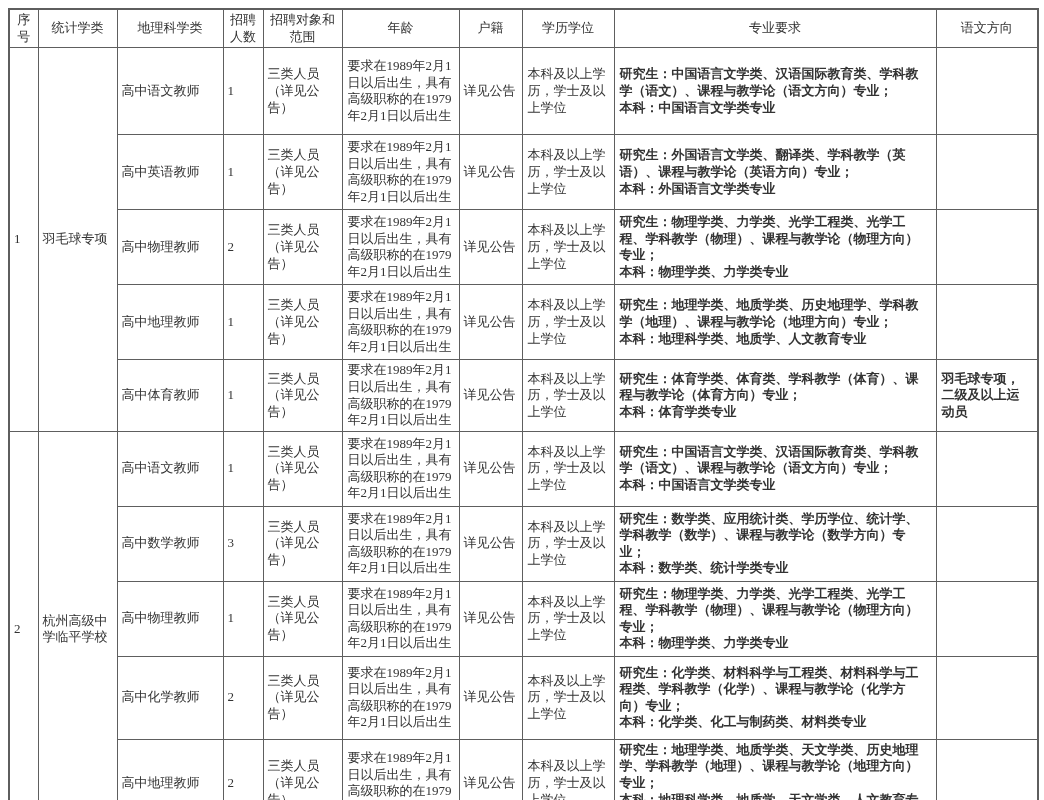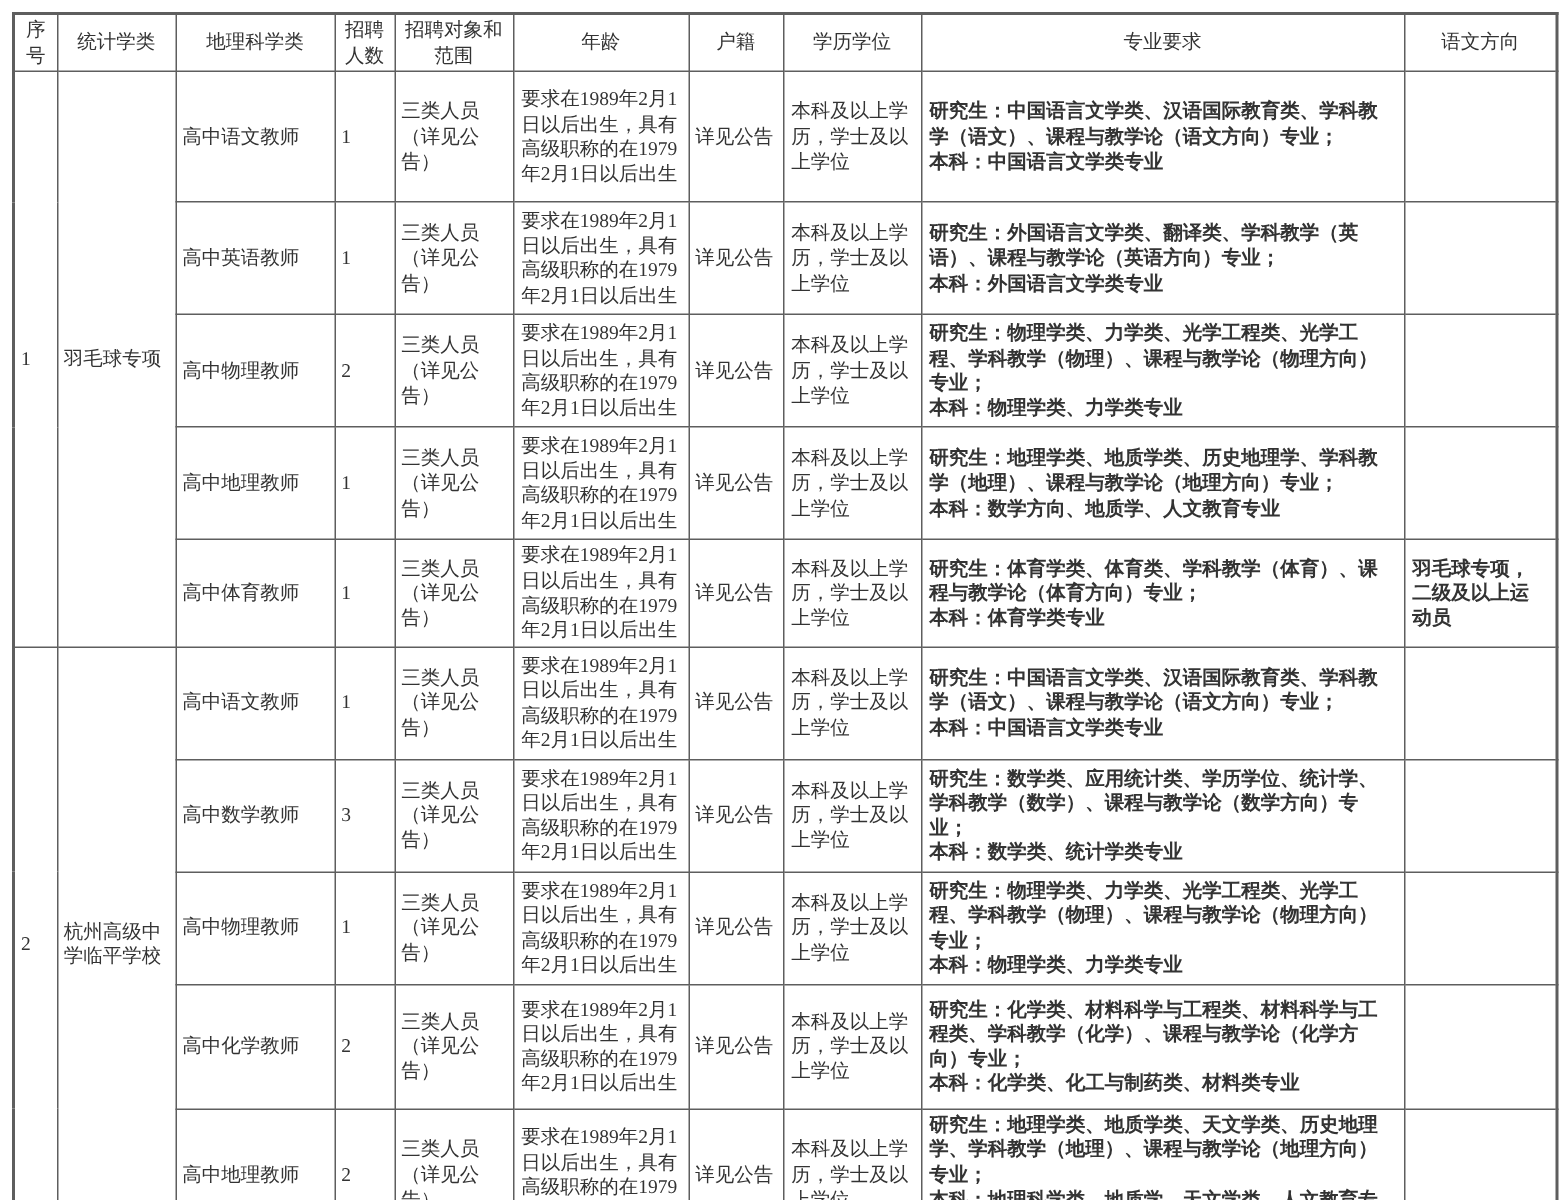--- a/index.html
+++ b/index.html
@@ -108,21 +108,21 @@
           <td class="td-left pre"></td>
         </tr>
         <tr style="height: 75px;">
           <td class="td-center">高中地理教师</td>
           <td class="td-center">1</td>
           <td class="td-center">三类人员（详见公告）</td>
           <td class="td-left">要求在1989年2月1日以后出生，具有高级职称的在1979年2月1日以后出生</td>
           <td class="td-center">详见公告</td>
           <td class="td-left">本科及以上学历，学士及以上学位</td>
           <td class="td-left pre">研究生：地理学类、地质学类、历史地理学、学科教学（地理）、课程与教学论（地理方向）专业；
-本科：数学方向、地质学、人文教育专业</td>
+本科：地理科学类、地质学、人文教育专业</td>
           <td class="td-left pre"></td>
         </tr>
         <tr style="height: 67px;">
           <td class="td-center">高中体育教师</td>
           <td class="td-center">1</td>
           <td class="td-center">三类人员（详见公告）</td>
           <td class="td-left">要求在1989年2月1日以后出生，具有高级职称的在1979年2月1日以后出生</td>
           <td class="td-center">详见公告</td>
           <td class="td-left">本科及以上学历，学士及以上学位</td>
           <td class="td-left pre">研究生：体育学类、体育类、学科教学（体育）、课程与教学论（体育方向）专业；

